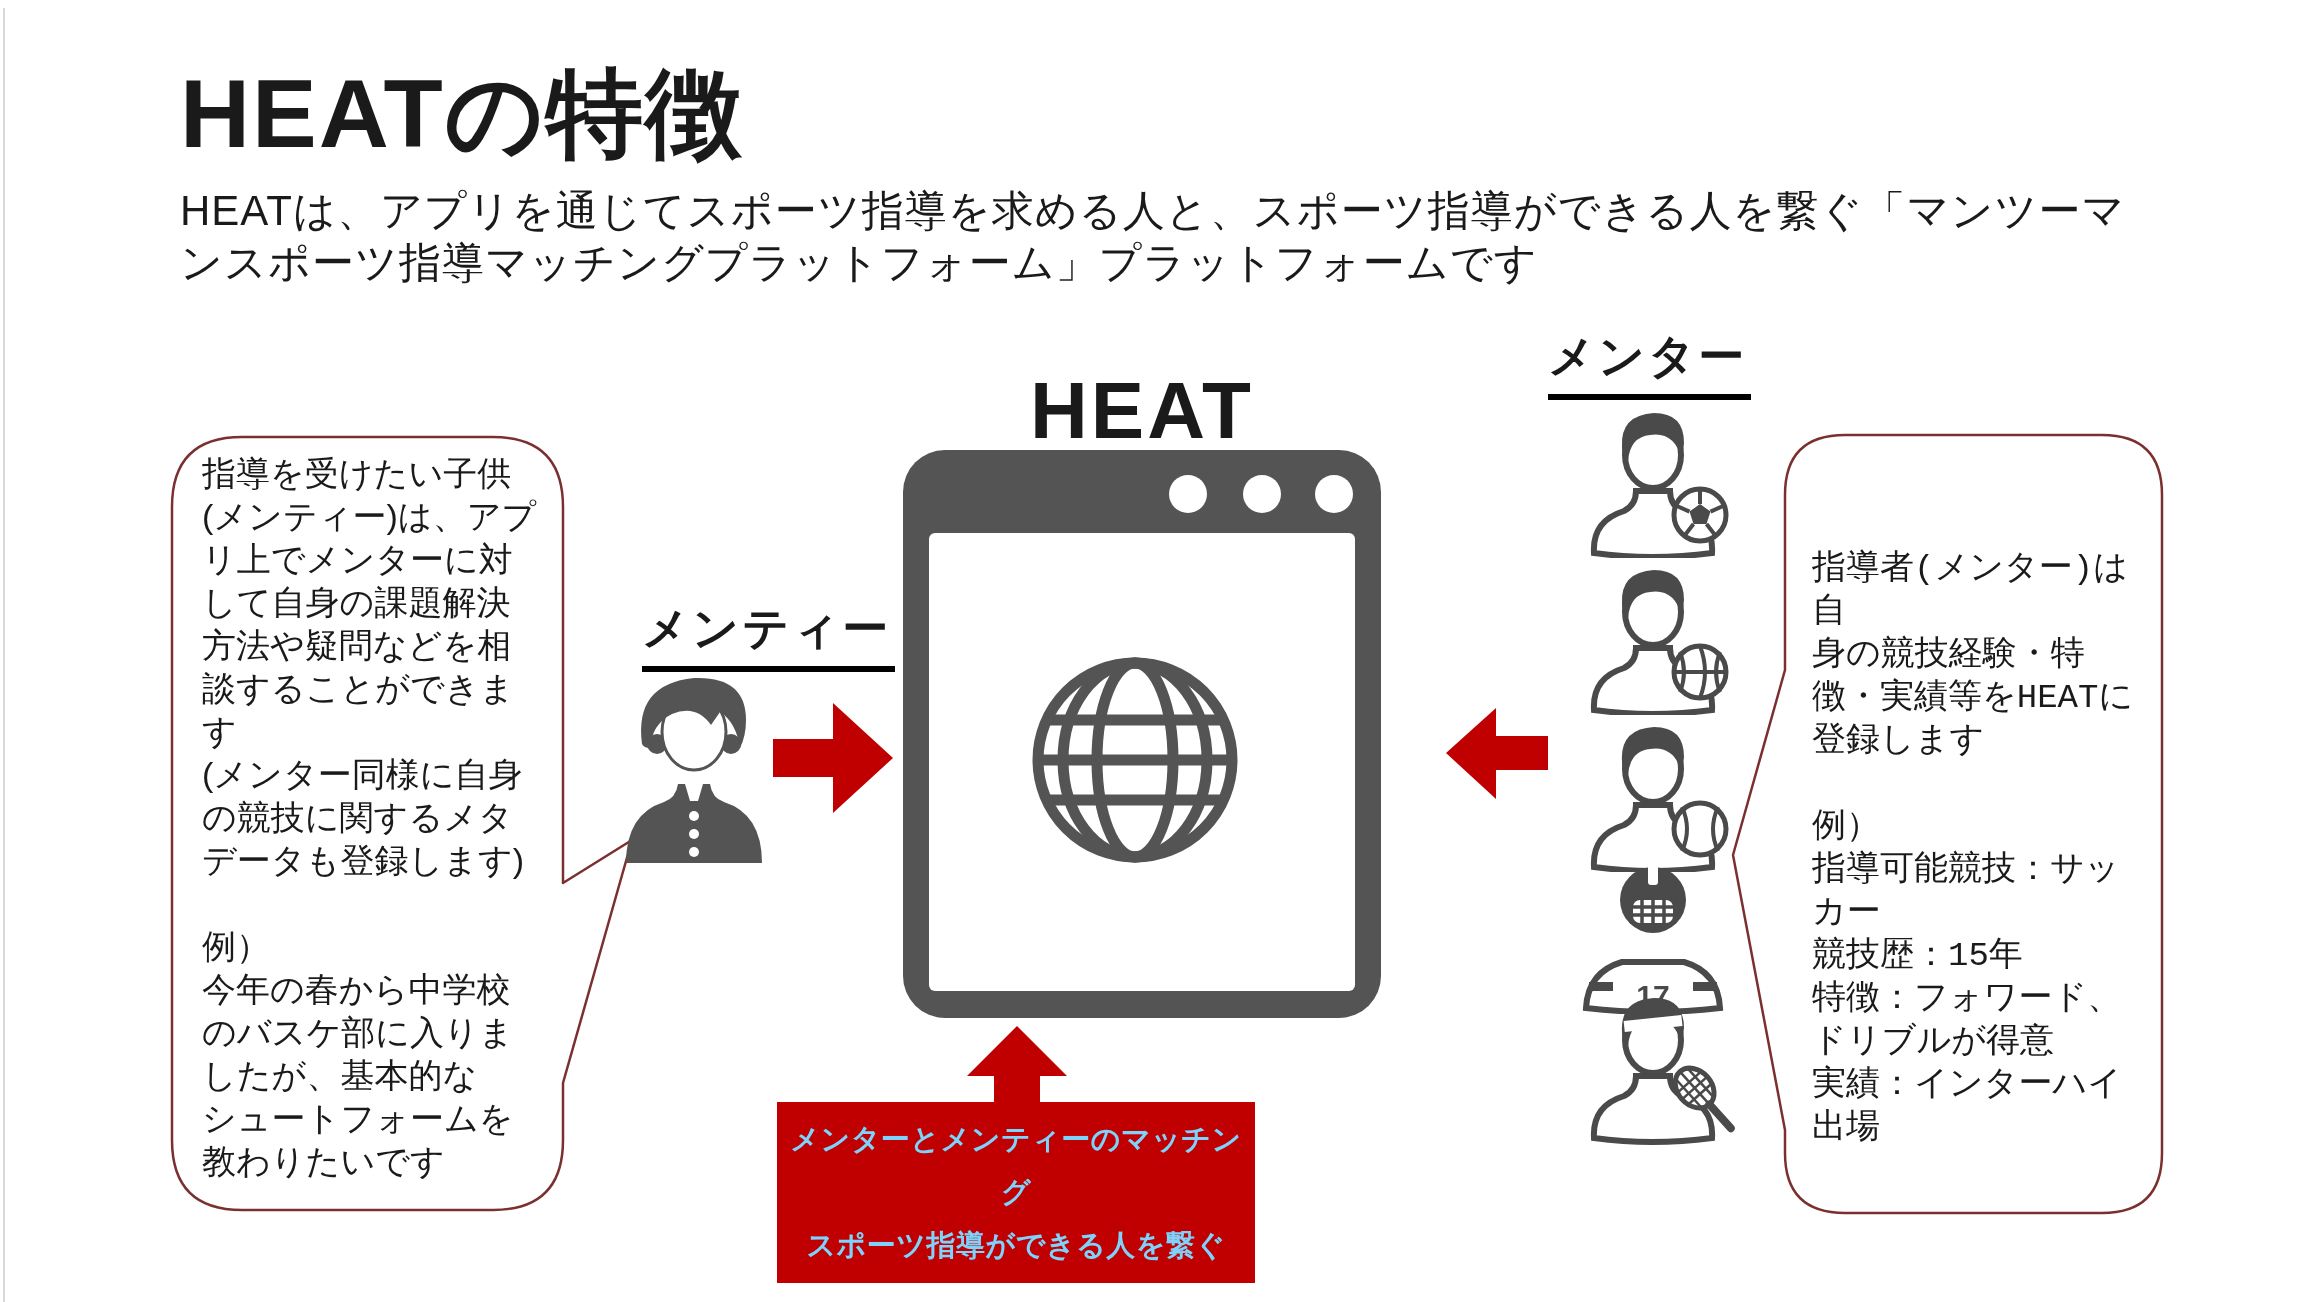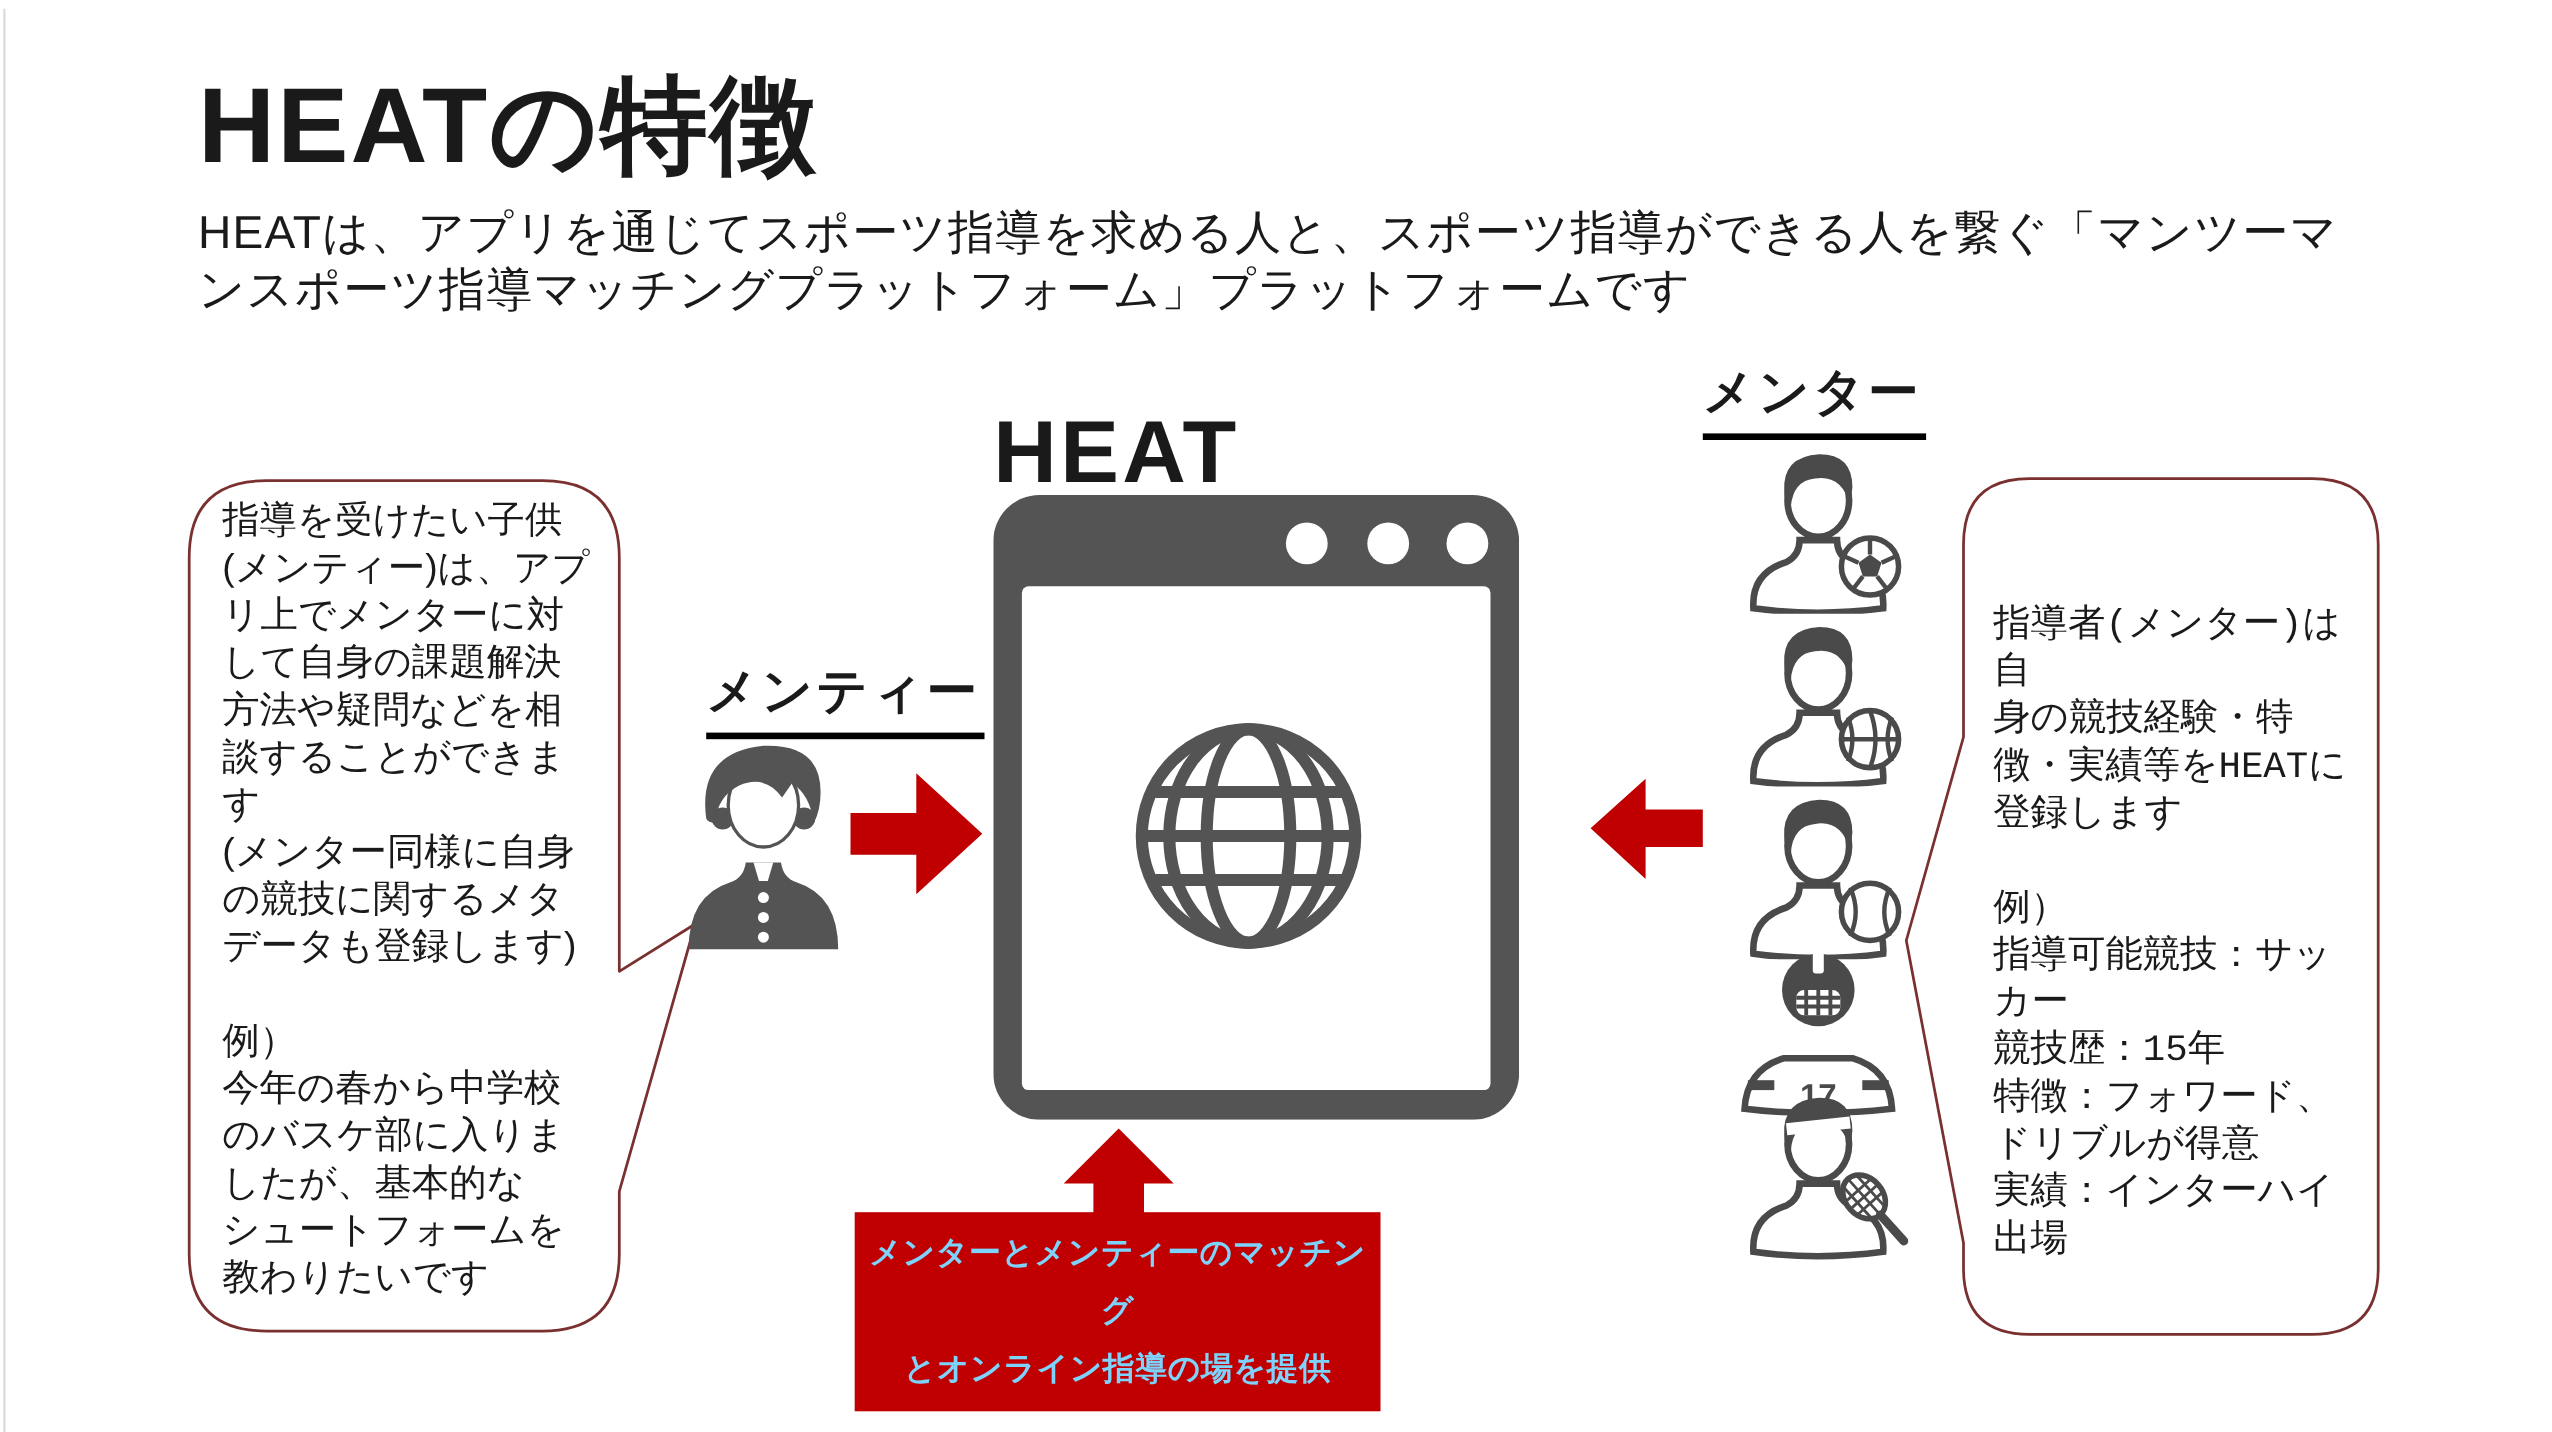--- a/index.html
+++ b/index.html
@@ -17,21 +17,21 @@
   .abs{position:absolute;}
   .slide-edge{left:3px;top:8px;width:2px;height:1294px;background:#d9d9d9;}
   .title{left:180px;top:50px;font-size:97px;font-weight:700;letter-spacing:2px;white-space:nowrap;}
   .subtitle{left:180px;top:185px;width:2060px;font-size:42px;line-height:52px;letter-spacing:1px;white-space:pre-line;}
   .bubble-text{font-size:34px;line-height:43px;white-space:pre-line;letter-spacing:0px;}
   .mentee-bubble-text{left:202px;top:452px;width:348px;}
   .mentor-bubble-text{left:1812px;top:548px;width:330px;font-family:Liberation Mono, monospace;}
   .hand-label{font-size:46px;font-weight:700;letter-spacing:3px;border-bottom:6px solid #000;padding:0 4px 6px 0;white-space:nowrap;text-align:right;}
   .mentee-label{left:598px;top:598px;margin-left:44px;}
   .mentor-label{left:1548px;top:326px;}
-  .heat-heading{left:903px;top:365px;width:478px;text-align:left;font-size:80px;font-weight:800;letter-spacing:3px;}
+  .heat-heading{left:903px;top:365px;width:478px;text-align:center;font-size:80px;font-weight:800;letter-spacing:3px;}
   .banner{
     left:777px;top:1102px;width:478px;height:181px;background:var(--accent-red);
     display:flex;flex-direction:column;justify-content:center;align-items:center;
     color:#7dd3fc;font-size:29px;font-weight:700;line-height:53px;letter-spacing:0.5px;text-align:center;
   }
   svg{display:block;}
   .red{fill:var(--accent-red);}
 </style>
 </head>
 <body>
@@ -100,21 +100,21 @@
       <line x1="-88" y1="40" x2="88" y2="40"></line>
     </g>
   </svg>
 
   <svg class="abs" style="left:964px;top:1024px;" width="106" height="82" viewBox="0 0 106 82">
     <polygon class="red" points="53,2 103,52 76,52 76,82 30,82 30,52 3,52"></polygon>
   </svg>
 
   <div class="abs banner">
     <div>メンターとメンティーのマッチング</div>
-    <div>とオンライン指導の場を提供</div>
+    <div>スポーツ指導ができる人を繋ぐ</div>
   </div>
 
   <div class="abs hand-label mentor-label">メンター</div>
 
   <svg class="abs" style="left:1572px;top:403px;" width="170" height="155" viewBox="0 0 170 155">
     <path d="M 22,150 Q 20,118 52,108 Q 64,102 64,88 L 98,88 Q 98,102 110,108 Q 142,118 140,150 Q 80,158 22,150 Z" fill="#ffffff" stroke="var(--avatar-outline-gray)" stroke-width="6"></path>
     <ellipse cx="81" cy="52" rx="28" ry="33" fill="#ffffff" stroke="var(--avatar-outline-gray)" stroke-width="6"></ellipse>
     <path d="M 50,44 Q 48,12 82,10 Q 112,10 112,40 L 110,56 Q 102,28 78,32 Q 58,34 56,58 Q 50,54 50,44 Z" fill="var(--avatar-outline-gray)"></path>
     <circle cx="128" cy="112" r="26" fill="#ffffff" stroke="var(--avatar-outline-gray)" stroke-width="5"></circle>
     <polygon points="128,101 138.5,108.6 134.5,121 121.5,121 117.5,108.6" fill="var(--avatar-outline-gray)"></polygon>

